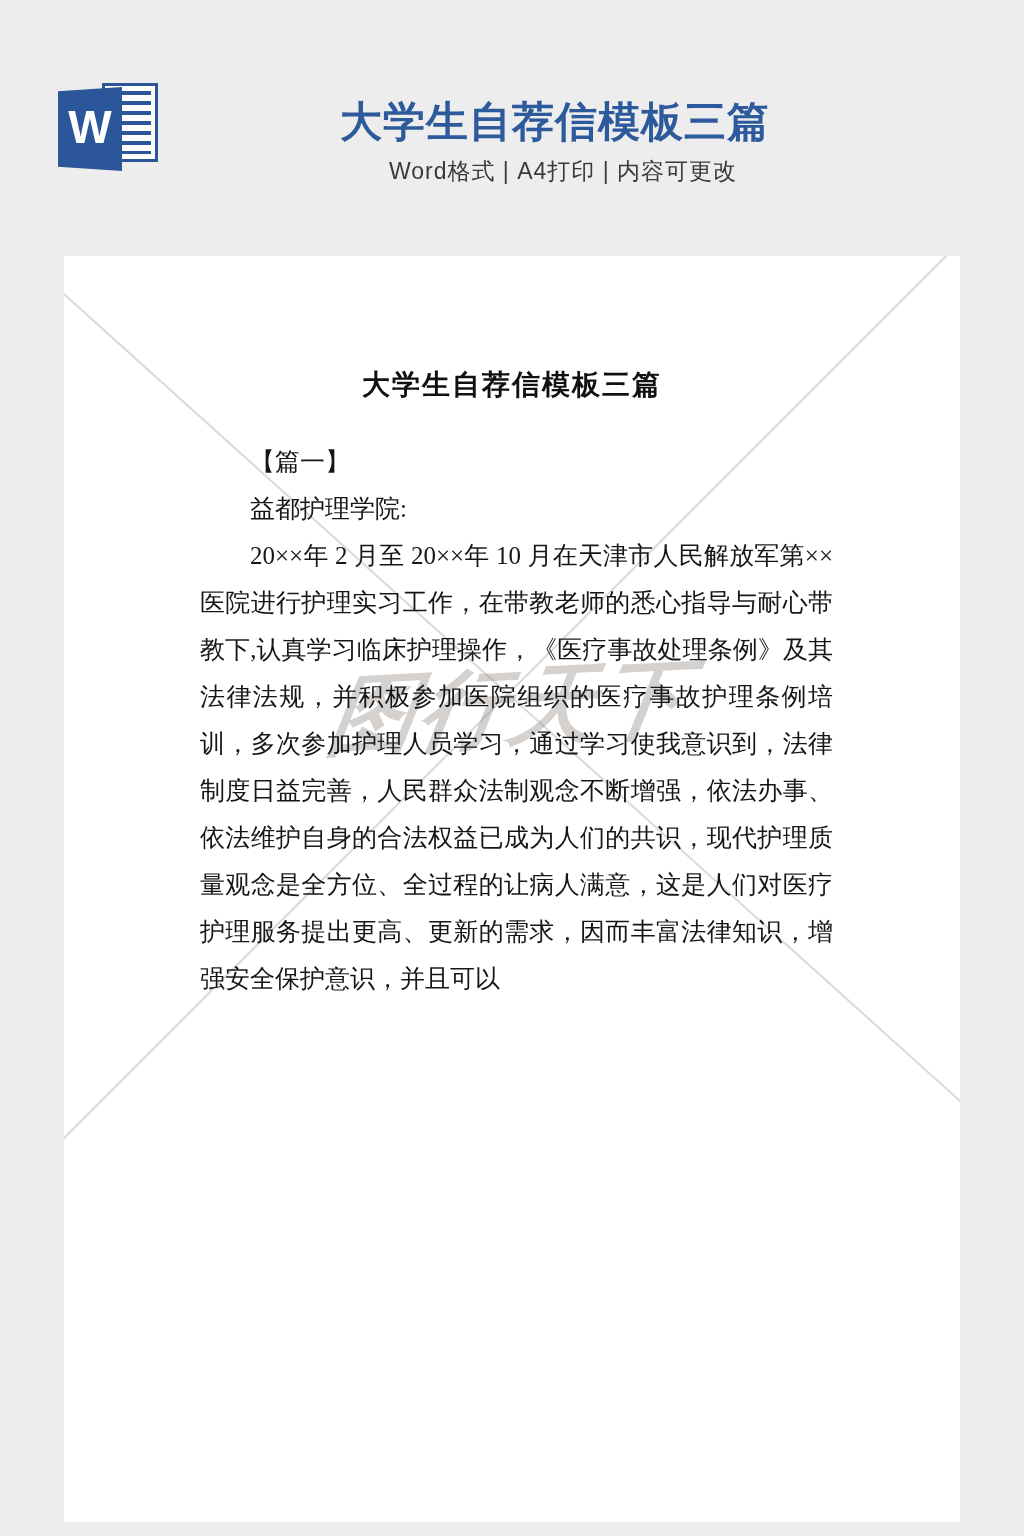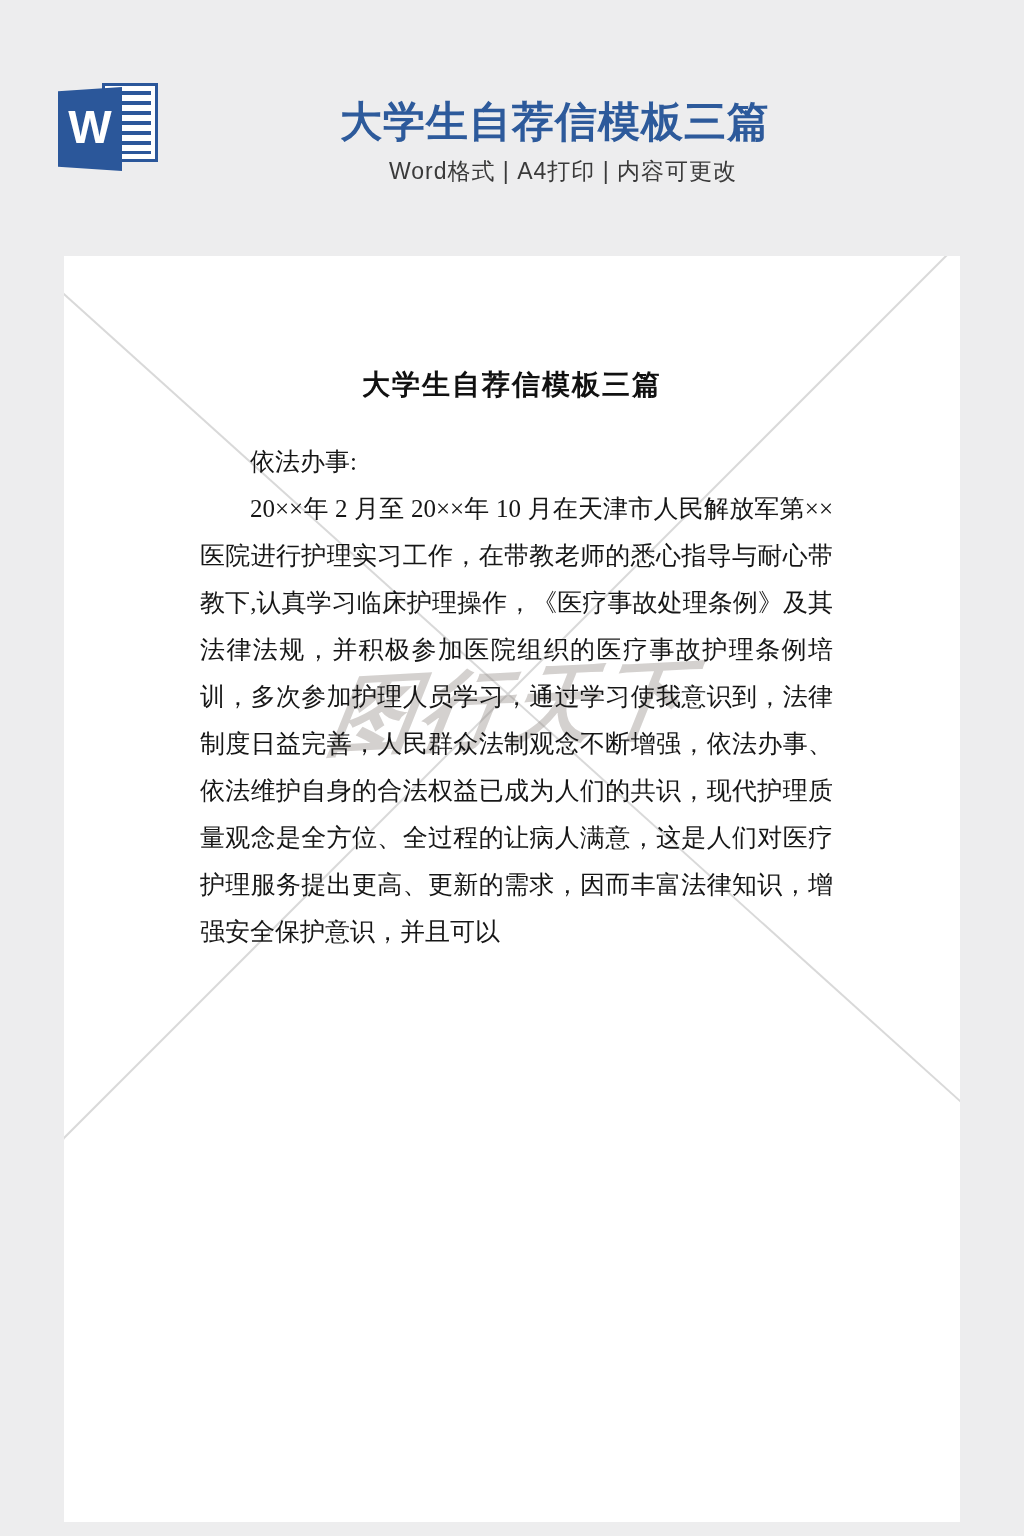--- a/index.html
+++ b/index.html
@@ -107,18 +107,19 @@
   </header>
 
   <main class="doc-page">
     <div class="wm-line wm-line-a"></div>
     <div class="wm-line wm-line-b"></div>
     <div class="wm-text">图行天下</div>
 
     <h2 class="doc-title">大学生自荐信模板三篇</h2>
 
     <div class="doc-body">
-      <p>依法办事:</p>
+      <p>【篇一】</p>
+      <p>益都护理学院:</p>
       <p>20××年 2 月至 20××年 10 月在天津市人民解放军第××医院进行护理实习工作，在带教老师的悉心指导与耐心带教下,认真学习临床护理操作，《医疗事故处理条例》及其法律法规，并积极参加医院组织的医疗事故护理条例培训，多次参加护理人员学习，通过学习使我意识到，法律制度日益完善，人民群众法制观念不断增强，依法办事、依法维护自身的合法权益已成为人们的共识，现代护理质量观念是全方位、全过程的让病人满意，这是人们对医疗护理服务提出更高、更新的需求，因而丰富法律知识，增强安全保护意识，并且可以</p>
     </div>
   </main>
 
 </div>
 
 </body></html>

